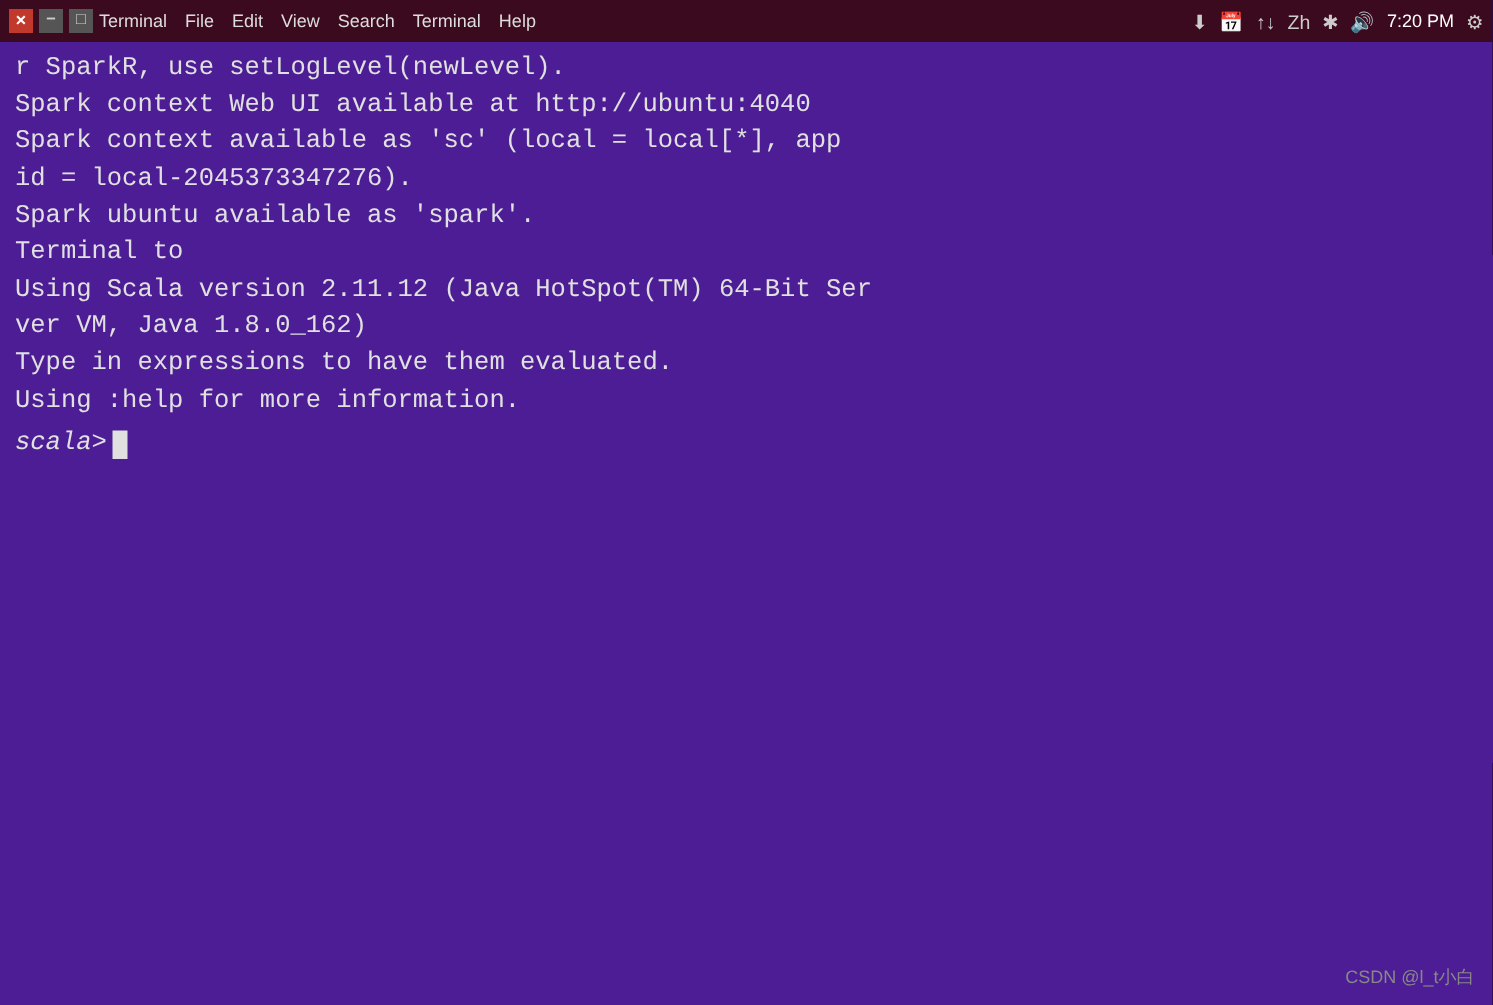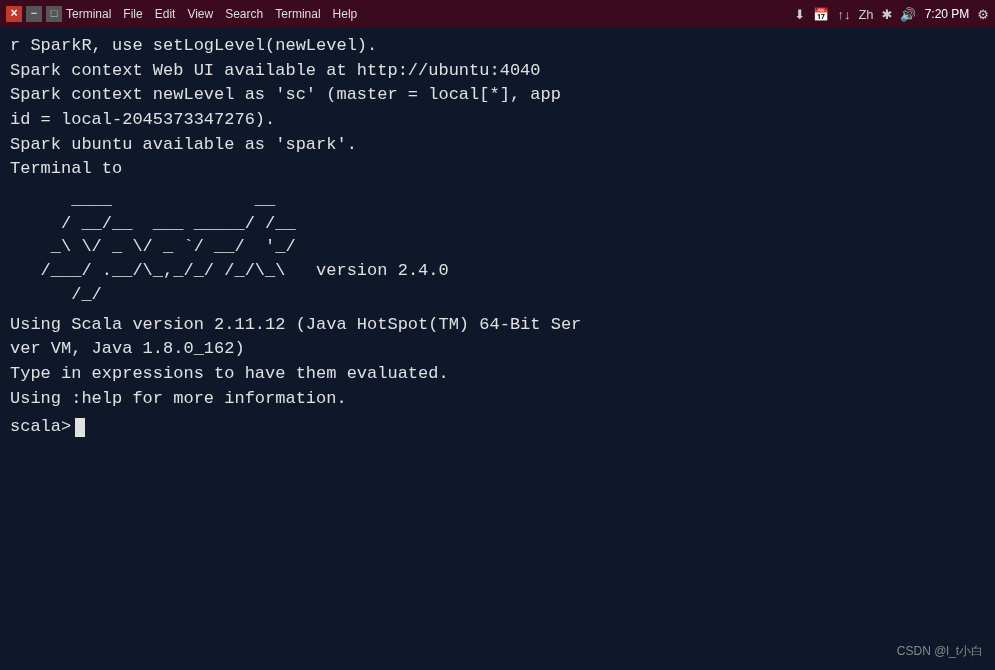--- a/index.html
+++ b/index.html
@@ -85,21 +85,21 @@
 
     .time-label {
       color: #fff;
       font-size: 12px;
     }
 
     
     #terminal {
       width: 100%;
       height: calc(670px - 28px);
-      background: #0f172a;
+      background: #4c1d95;
       color: #e0e0e0;
       font-size: 17px;
       line-height: 1.45;
       padding: 6px 10px 6px 10px;
       overflow: hidden;
       position: relative;
     }
 
     .term-line {
       white-space: pre;
@@ -121,20 +121,21 @@
     .prompt-line {
       display: flex;
       align-items: center;
       gap: 4px;
       margin-top: 4px;
     }
 
     .prompt-text {
       color: #e0e0e0;
       font-size: 17px;
+      font-style: italic;
     }
 
     .cursor-block {
       display: inline-block;
       width: 10px;
       height: 19px;
       background: #e0e0e0;
       vertical-align: middle;
       animation: blink 1s step-end infinite;
     }
@@ -181,30 +182,25 @@
     <span class="sys-icon">✱</span>
     <span class="sys-icon">🔊</span>
     <span class="time-label">7:20 PM</span>
     <span class="sys-icon">⚙</span>
   </div>
 </div>
 
 <div id="terminal">
   <div class="term-line">r SparkR, use setLogLevel(newLevel).</div>
   <div class="term-line">Spark context Web UI available at http://ubuntu:4040</div>
-  <div class="term-line">Spark context newLevel as 'sc' (master = local[*], app</div>
+  <div class="term-line">Spark context available as 'sc' (local = local[*], app</div>
   <div class="term-line">id = local-2045373347276).</div>
   <div class="term-line">Spark ubuntu available as 'spark'.</div>
   <div class="term-line">Terminal to</div>
 
-  <div class="spark-ascii">      ____              __
-     / __/__  ___ _____/ /__
-    _\ \/ _ \/ _ `/ __/  '_/
-   /___/ .__/\_,_/_/ /_/\_\   <span class="version-text">version 2.4.0</span>
-      /_/</div>
 
   <div class="term-line"></div>
   <div class="term-line">Using Scala version 2.11.12 (Java HotSpot(TM) 64-Bit Ser</div>
   <div class="term-line">ver VM, Java 1.8.0_162)</div>
   <div class="term-line">Type in expressions to have them evaluated.</div>
   <div class="term-line">Using :help for more information.</div>
   <div class="term-line"></div>
 
   <div class="prompt-line">
     <span class="prompt-text">scala&gt; </span>

